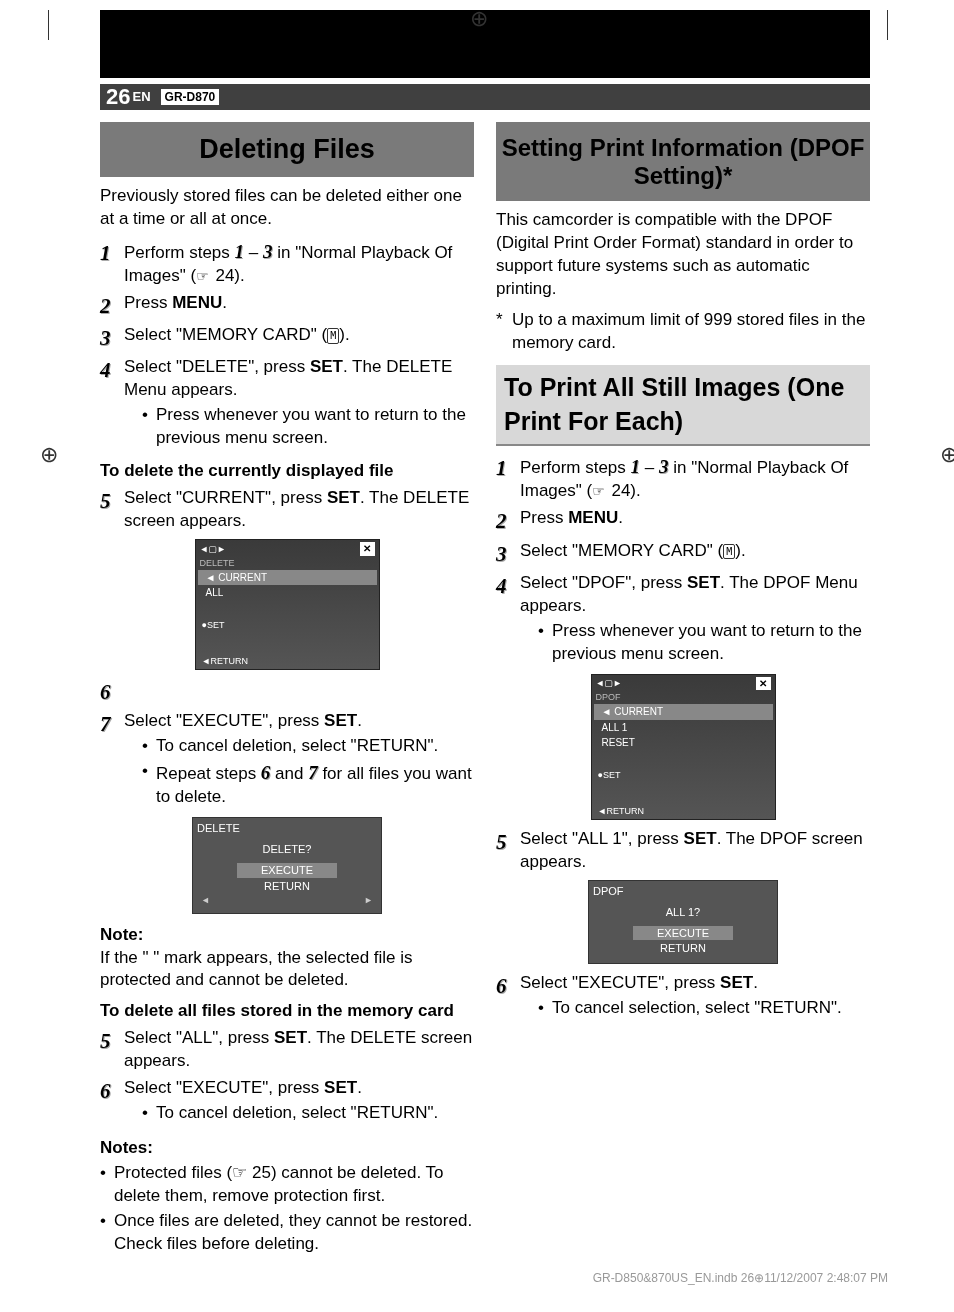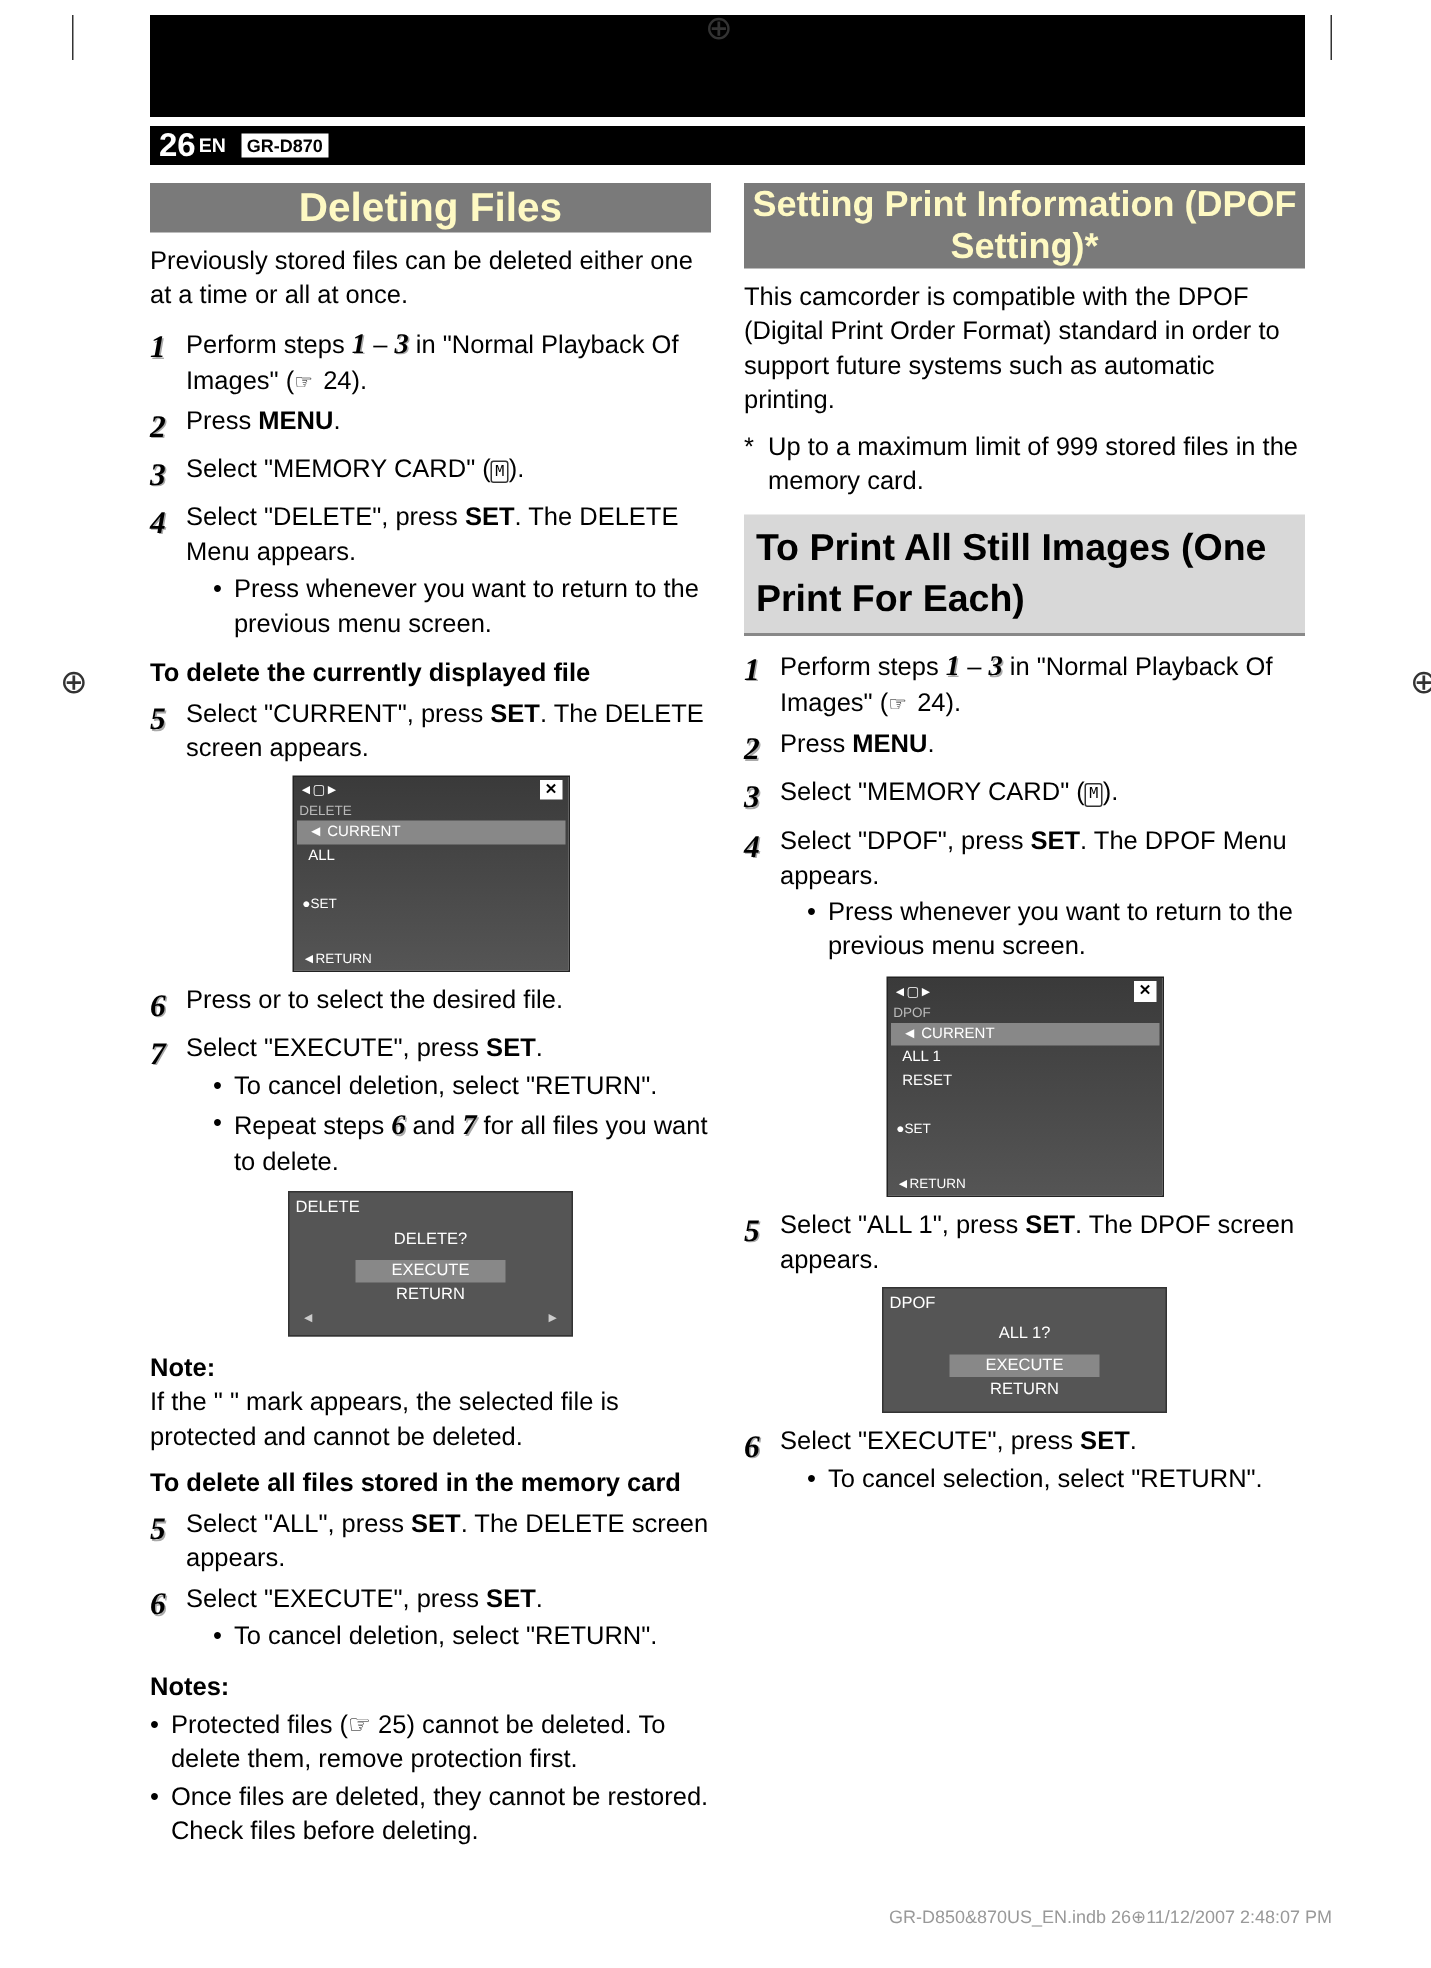--- a/index.html
+++ b/index.html
@@ -26,21 +26,21 @@
   }
   .crop-mark {
     position: absolute;
     font-size: 22px;
     color: #333;
   }
   .crop-top { top: -6px; left: 370px; }
   .crop-left { top: 430px; left: -60px; }
   .crop-right { top: 430px; left: 840px; }
   .header-line {
-    background: #000000;
+    background: #404040;
     color: #fff;
     display: flex;
     align-items: center;
     padding: 1px 6px;
     height: 26px;
     font-size: 15px;
   }
   .page-num { font-size: 22px; font-weight: bold; margin-right: 2px; }
   .en { font-size: 13px; font-weight: bold; margin-right: 10px; }
   .model-badge {
@@ -57,25 +57,25 @@
     font-size: 17px;
   }
   .columns {
     display: flex;
     gap: 22px;
     margin-top: 12px;
   }
   .col { flex: 1; }
   .title-bar {
     background: #7a7a7a;
-    color: #fef9c3;
+    color: #000000;
     font-weight: bold;
     font-size: 27px;
     text-align: center;
-    padding: 1px 4px;
+    padding: 12px 4px;
     margin-bottom: 8px;
     line-height: 1.15;
   }
   .title-bar.small { font-size: 24px; }
   .intro { margin-bottom: 8px; }
   .step {
     display: flex;
     align-items: flex-start;
     margin: 4px 0;
   }
@@ -278,21 +278,20 @@
         <div class="scr-row sel">◄ <span>CURRENT</span></div>
         <div class="scr-row">ALL</div>
         <div class="scr-bottom">
             <span>●SET</span>
             <span>◄RETURN</span>
           </div>
       </div>
 
       <div class="step">
         <span class="step-num">6</span>
-        <div class="step-body">Press    or    to select the desired file.</div>
       </div>
 
       <div class="step">
         <span class="step-num">7</span>
         <div class="step-body">
           <span>Select "EXECUTE", press </span><b>SET</b><span>.</span>
           <div class="bullet">
               <span>To cancel deletion, select "RETURN".</span>
             </div>
           <div class="bullet">

